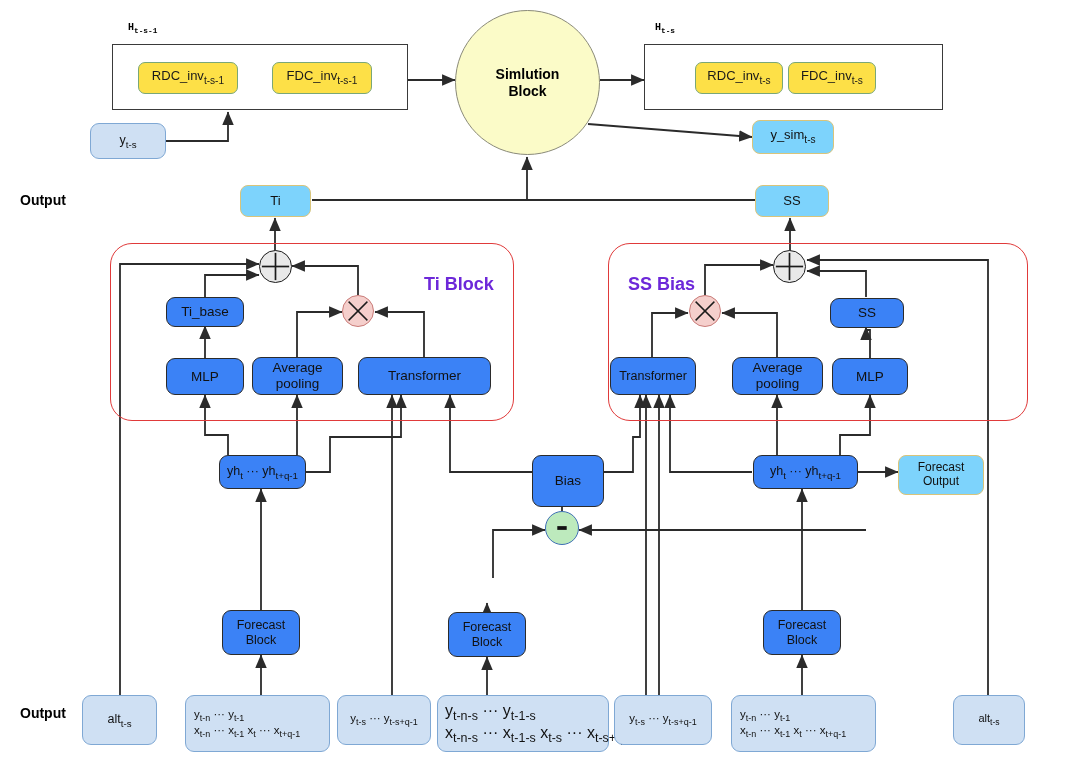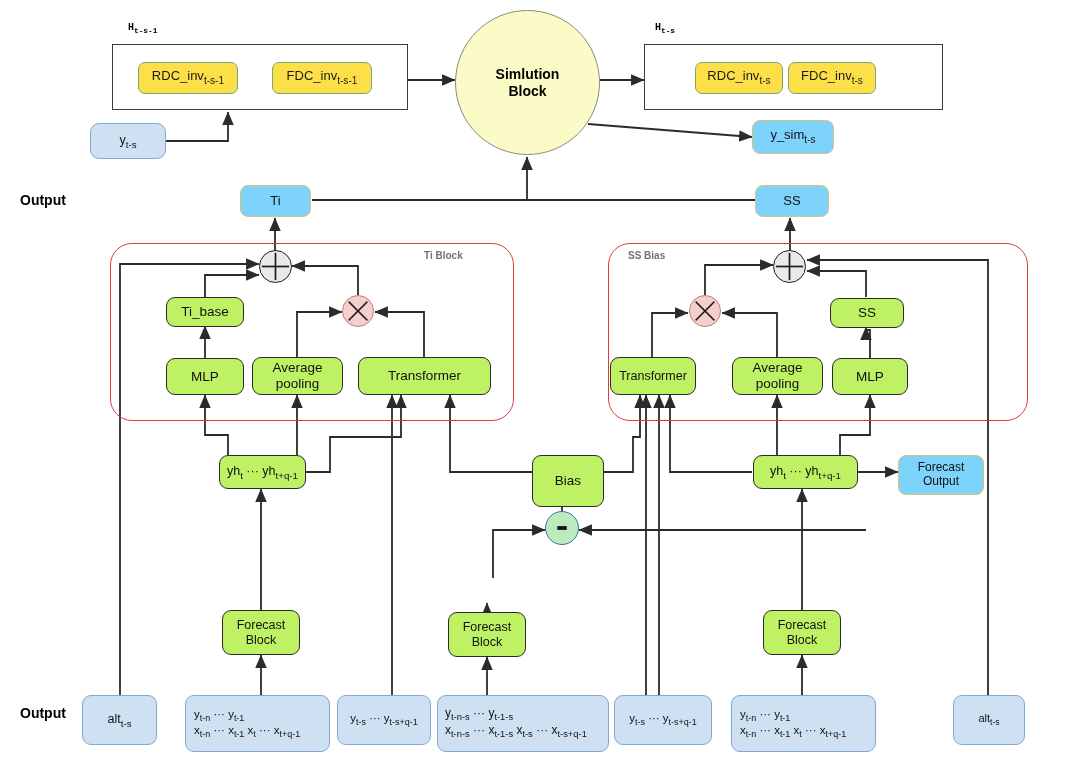--- a/index.html
+++ b/index.html
@@ -26,21 +26,21 @@
     position: absolute;
     display: flex;
     align-items: center;
     justify-content: center;
     text-align: center;
     line-height: 1.15;
     z-index: 3;
   }
   
   .white-box {
-    background: #bef264;
+    background: #3b82f6;
     border: 1.6px solid #2b2b2b;
     border-radius: 9px;
     font-size: 13.5px;
     color: #111;
   }
   .green-box {
     background: #fde047;
     border: 1.4px solid #7aa777;
     border-radius: 7px;
     font-size: 13px;
@@ -79,23 +79,24 @@
   .group-box {
     position: absolute;
     border: 1.8px solid #e03a3a;
     border-radius: 22px;
     background: transparent;
     z-index: 1;
   }
   .group-label {
     position: absolute;
     font-weight: bold;
-    font-size: 10px;
-    color: #737373;
+    font-size: 18px;
+    color: #6d28d9;
     z-index: 4;
+    margin-top: 24px;
   }
   .side-label {
     position: absolute;
     font-weight: bold;
     font-size: 14px;
     color: #000;
     z-index: 4;
   }
   .h-label {
     position: absolute;
@@ -365,21 +366,21 @@
   </div>
 
   <div class="node blue-box" style="left:337px; top:695px; width:94px; height:50px; font-size:11.5px;">
     <span class="nowrap">
       <span>y</span><sub>t-s</sub>
       <span>···</span>
       <span>y</span><sub>t-s+q-1</sub>
     </span>
   </div>
 
-  <div class="node blue-box" style="left:437px; top:695px; width:172px; height:57px; flex-direction:column; align-items:flex-start; padding:5px 7px; font-size:12px;">
+  <div class="node blue-box" style="left:437px; top:695px; width:172px; height:57px; flex-direction:column; align-items:flex-start; padding:5px 7px; font-size:16px;">
     <div class="nowrap">
       <span>y</span><sub>t-n-s</sub>
       <span>···</span>
       <span>y</span><sub>t-1-s</sub>
     </div>
     <div class="nowrap">
       <span>x</span><sub>t-n-s</sub>
       <span>···</span>
       <span>x</span><sub>t-1-s</sub>
       <span>x</span><sub>t-s</sub>

